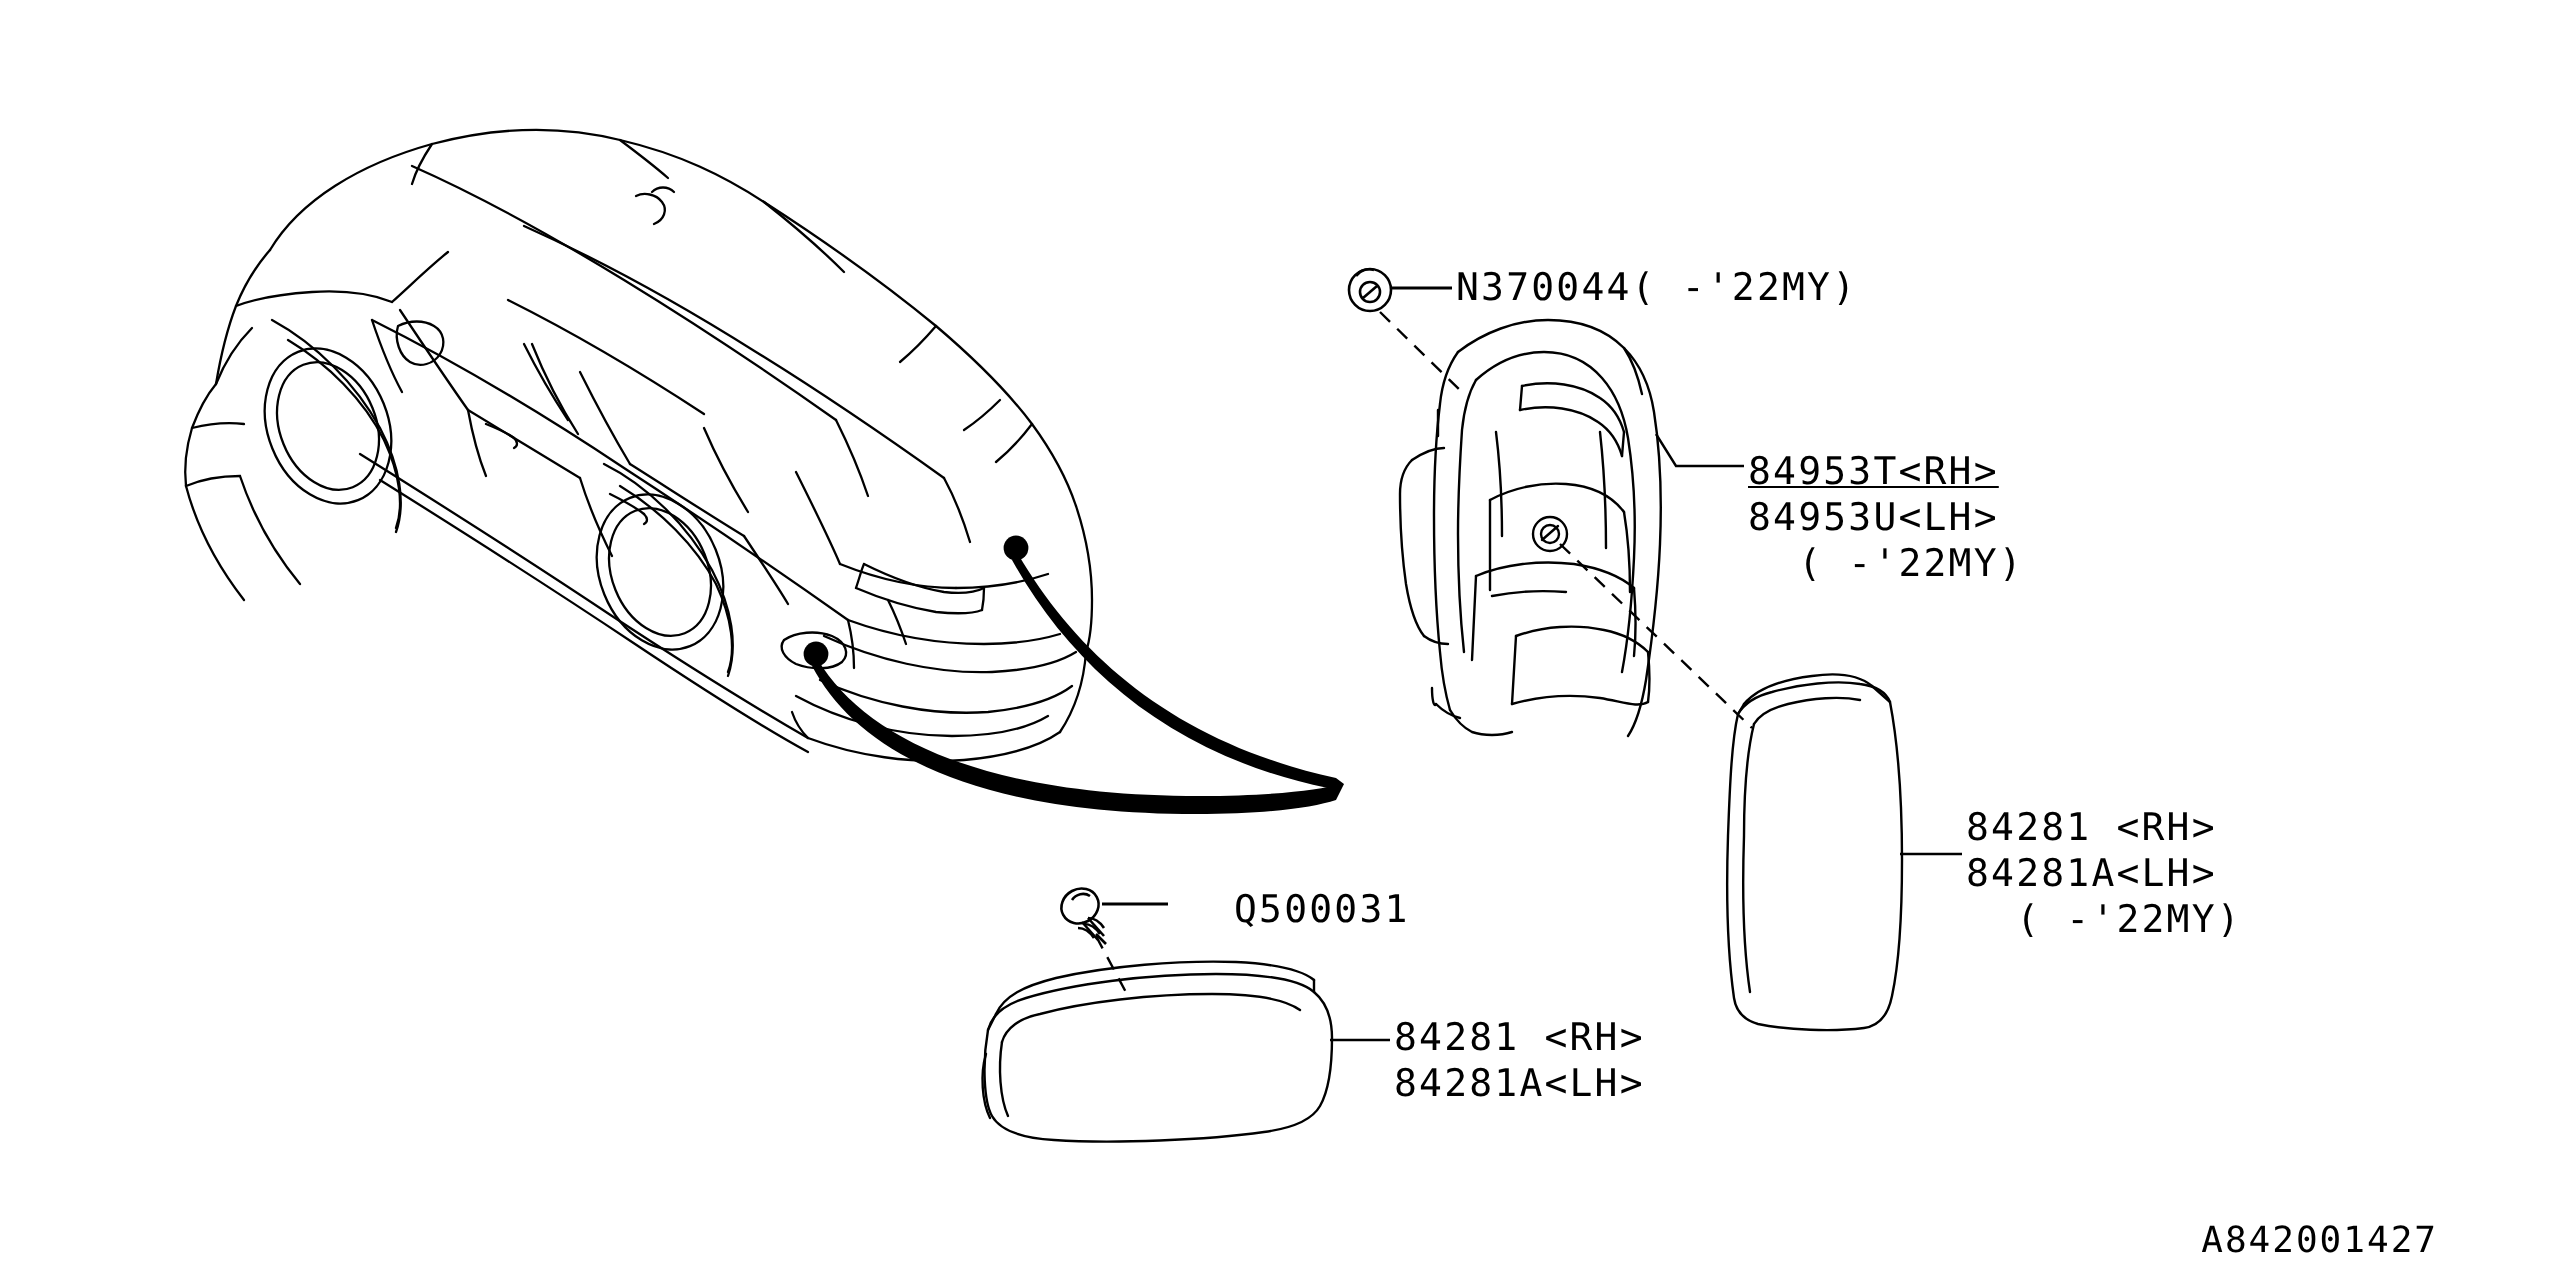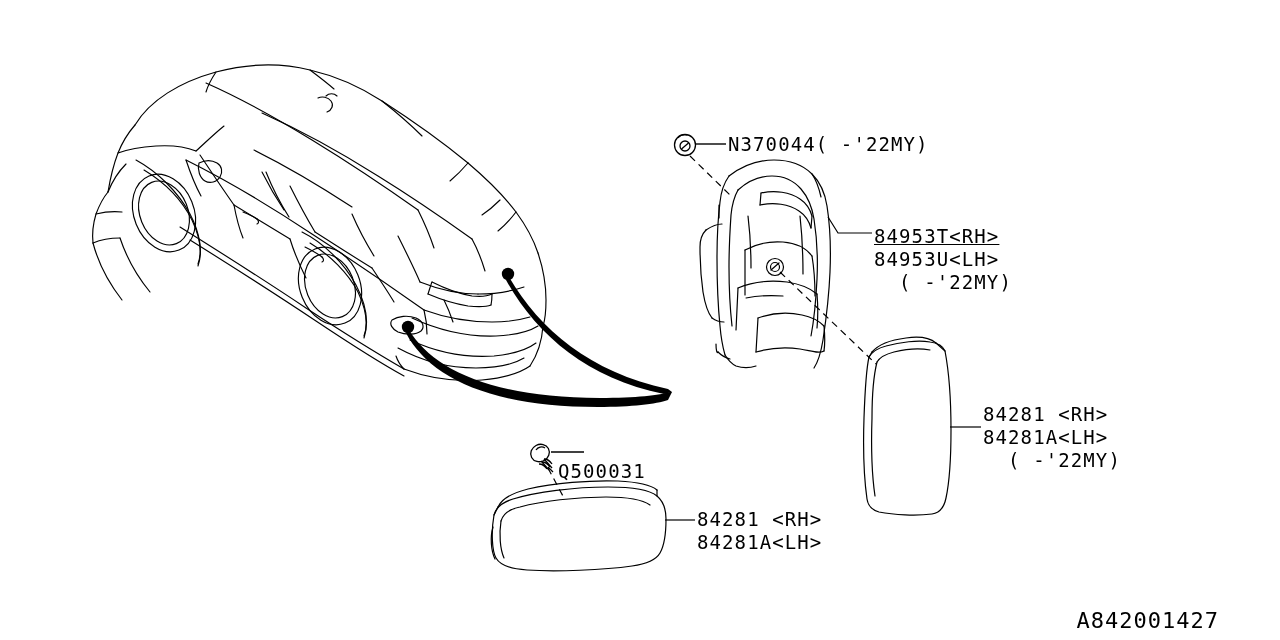--- a/index.html
+++ b/index.html
@@ -33,21 +33,21 @@
     color: #000000;
     white-space: pre;
     line-height: 23px;
     font-weight: 400;
     -webkit-font-smoothing: none;
   }
   #sheet-code {
     position: absolute;
     right: 13px;
     bottom: 8px;
-    font-size: 22px;
+    font-size: 18px;
     letter-spacing: 1.0px;
   }
 </style>
 </head>
 <body>
 
 <div id="sheet">
 
   <svg id="artboard" viewBox="0 0 1280 640" xmlns="http://www.w3.org/2000/svg">
 
@@ -317,21 +317,21 @@
       <path d="M539,464 C542,464 545,466 547,469"></path>
       <path d="M548,467 L553,472"></path>
     </g>
 
     <line x1="551" y1="452" x2="584" y2="452" stroke="#000000" stroke-width="1.4"></line>
 
   </svg>
 
   <div class="lbl" style="left:728px; top:133px;">N370044( -'22MY)</div>
 
-  <div class="lbl" style="left:558px; top:444px;margin-top:16px;">Q500031</div>
+  <div class="lbl" style="left:617px; top:444px;">Q500031</div>
 
   <div>
     <div class="lbl" style="left:874px; top:225px;text-decoration:underline;">84953T&lt;RH&gt;</div>
     <div class="lbl" style="left:874px; top:248px;">84953U&lt;LH&gt;</div>
     <div class="lbl" style="left:874px; top:271px;">  ( -'22MY)</div>
   </div>
 
   <div>
     <div class="lbl" style="left:983px; top:403px;">84281 &lt;RH&gt;</div>
     <div class="lbl" style="left:983px; top:426px;">84281A&lt;LH&gt;</div>

